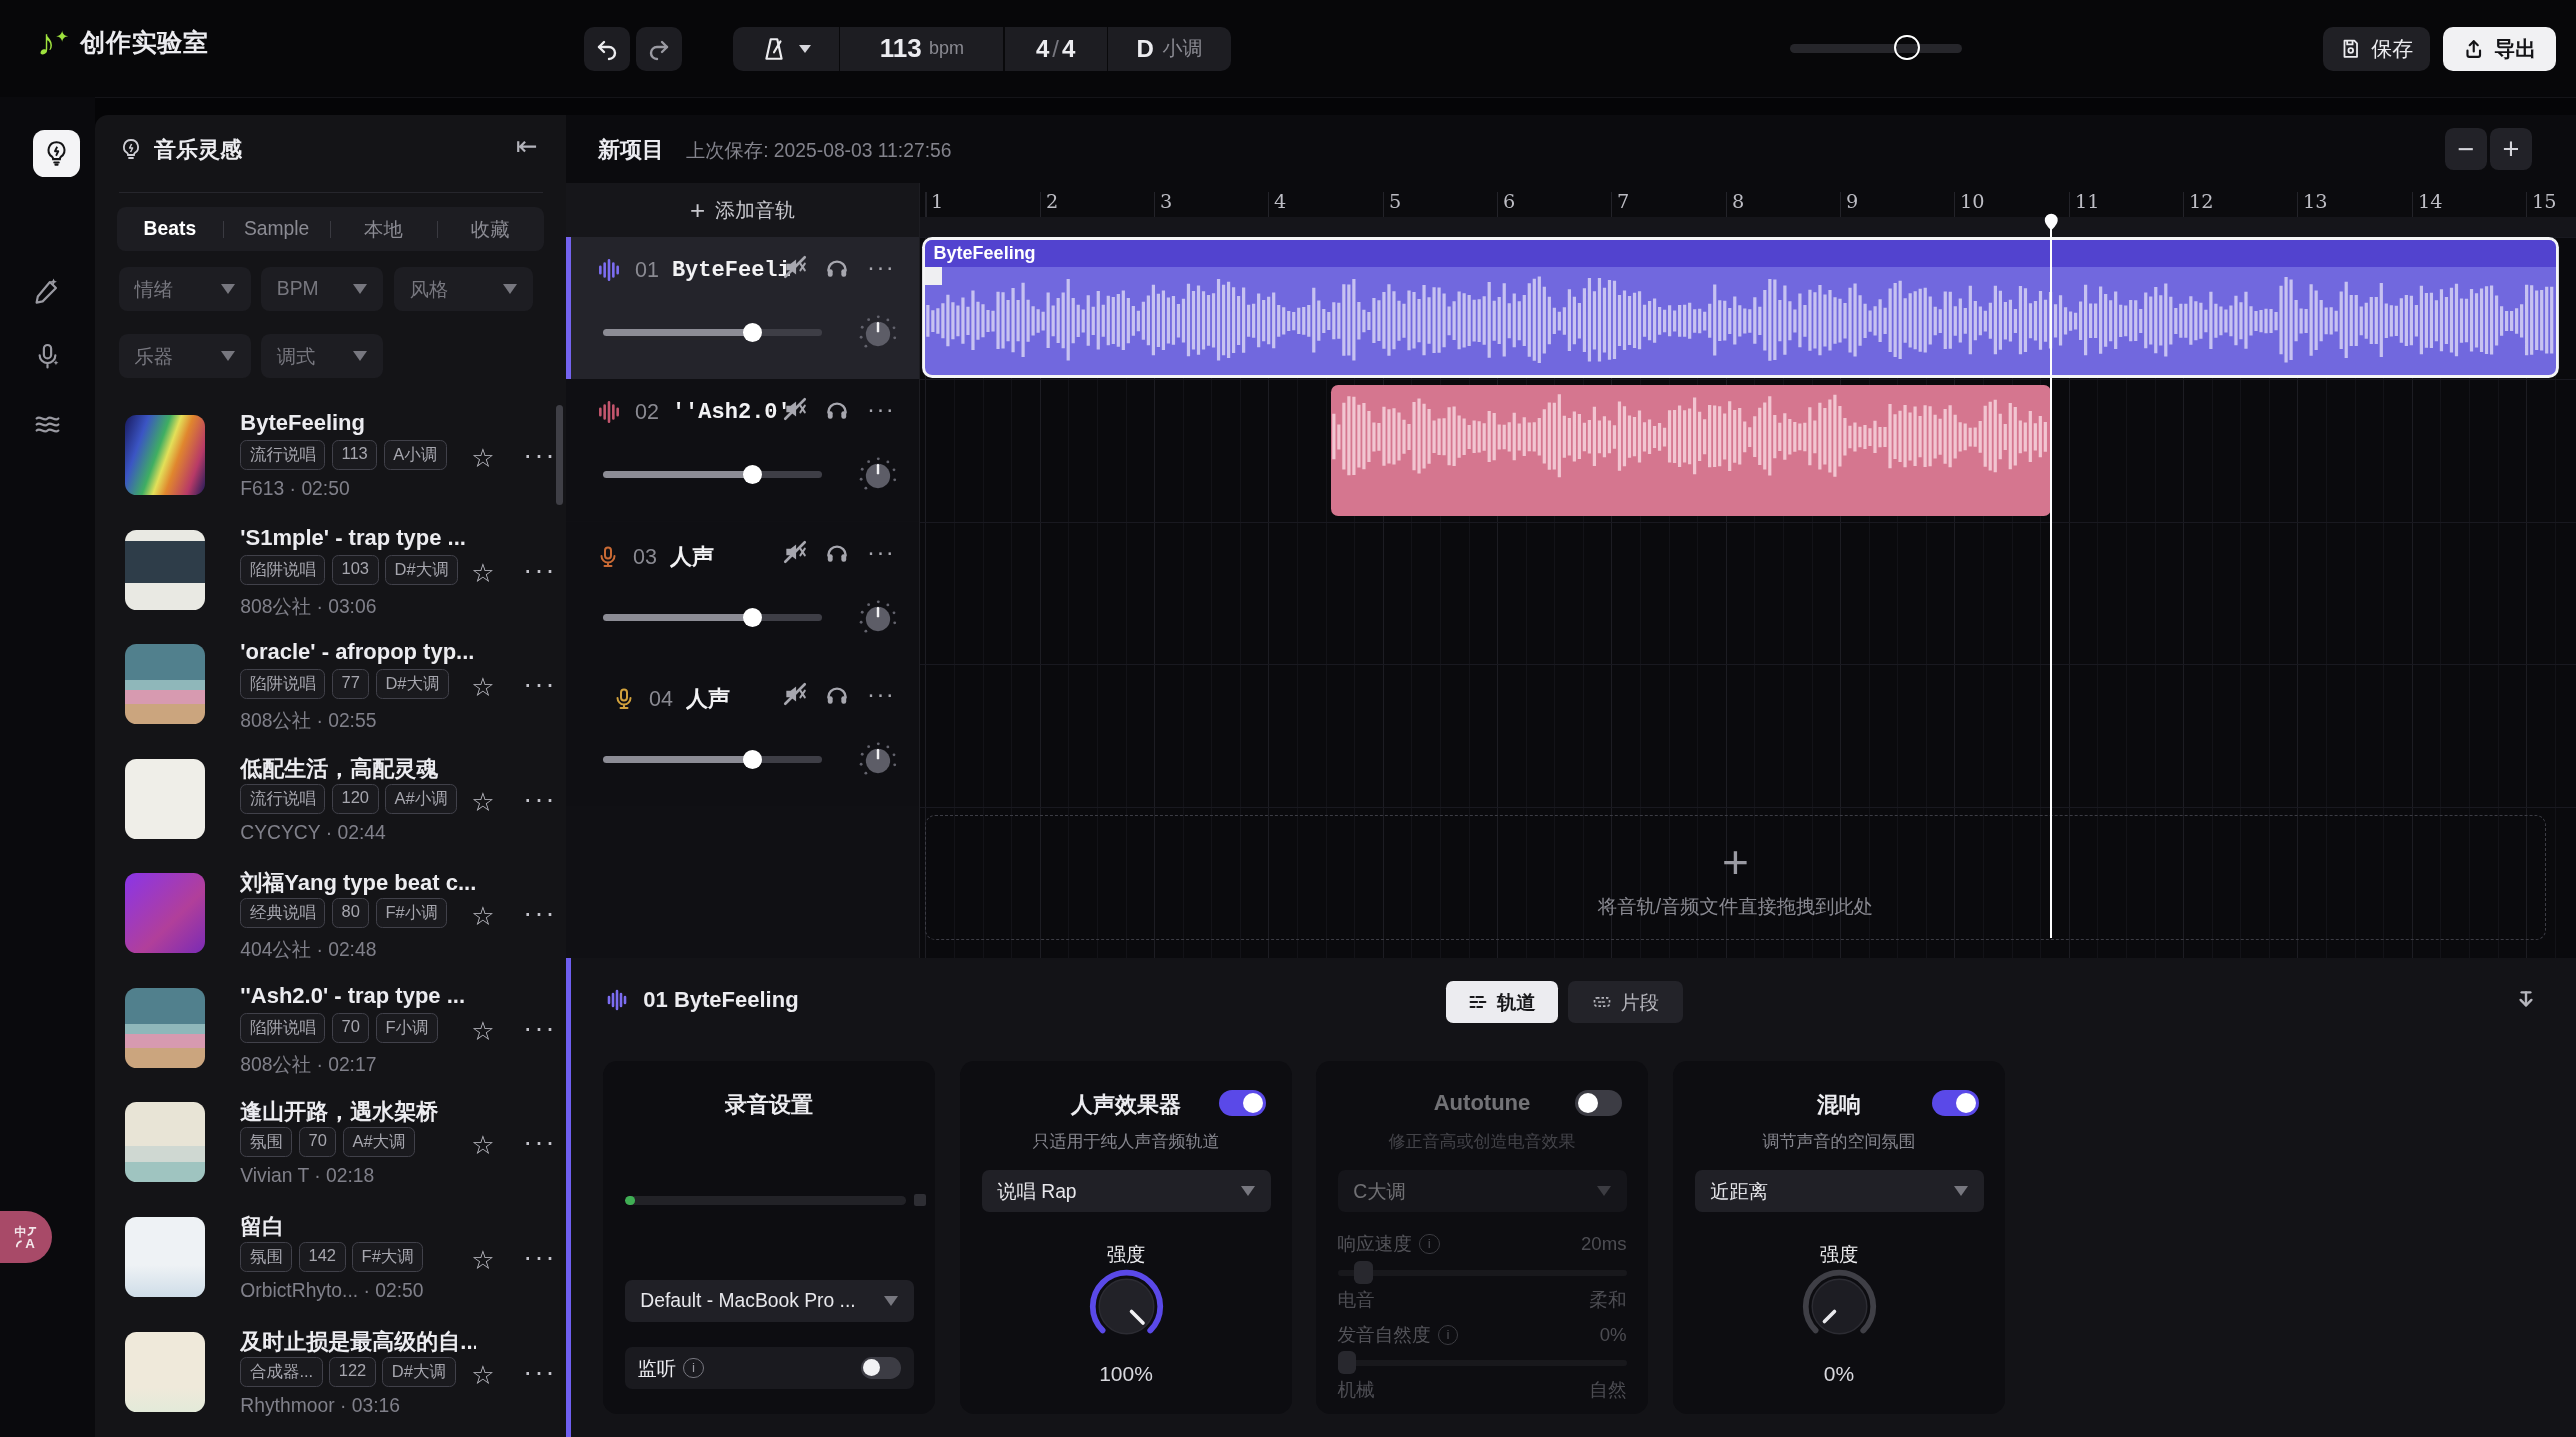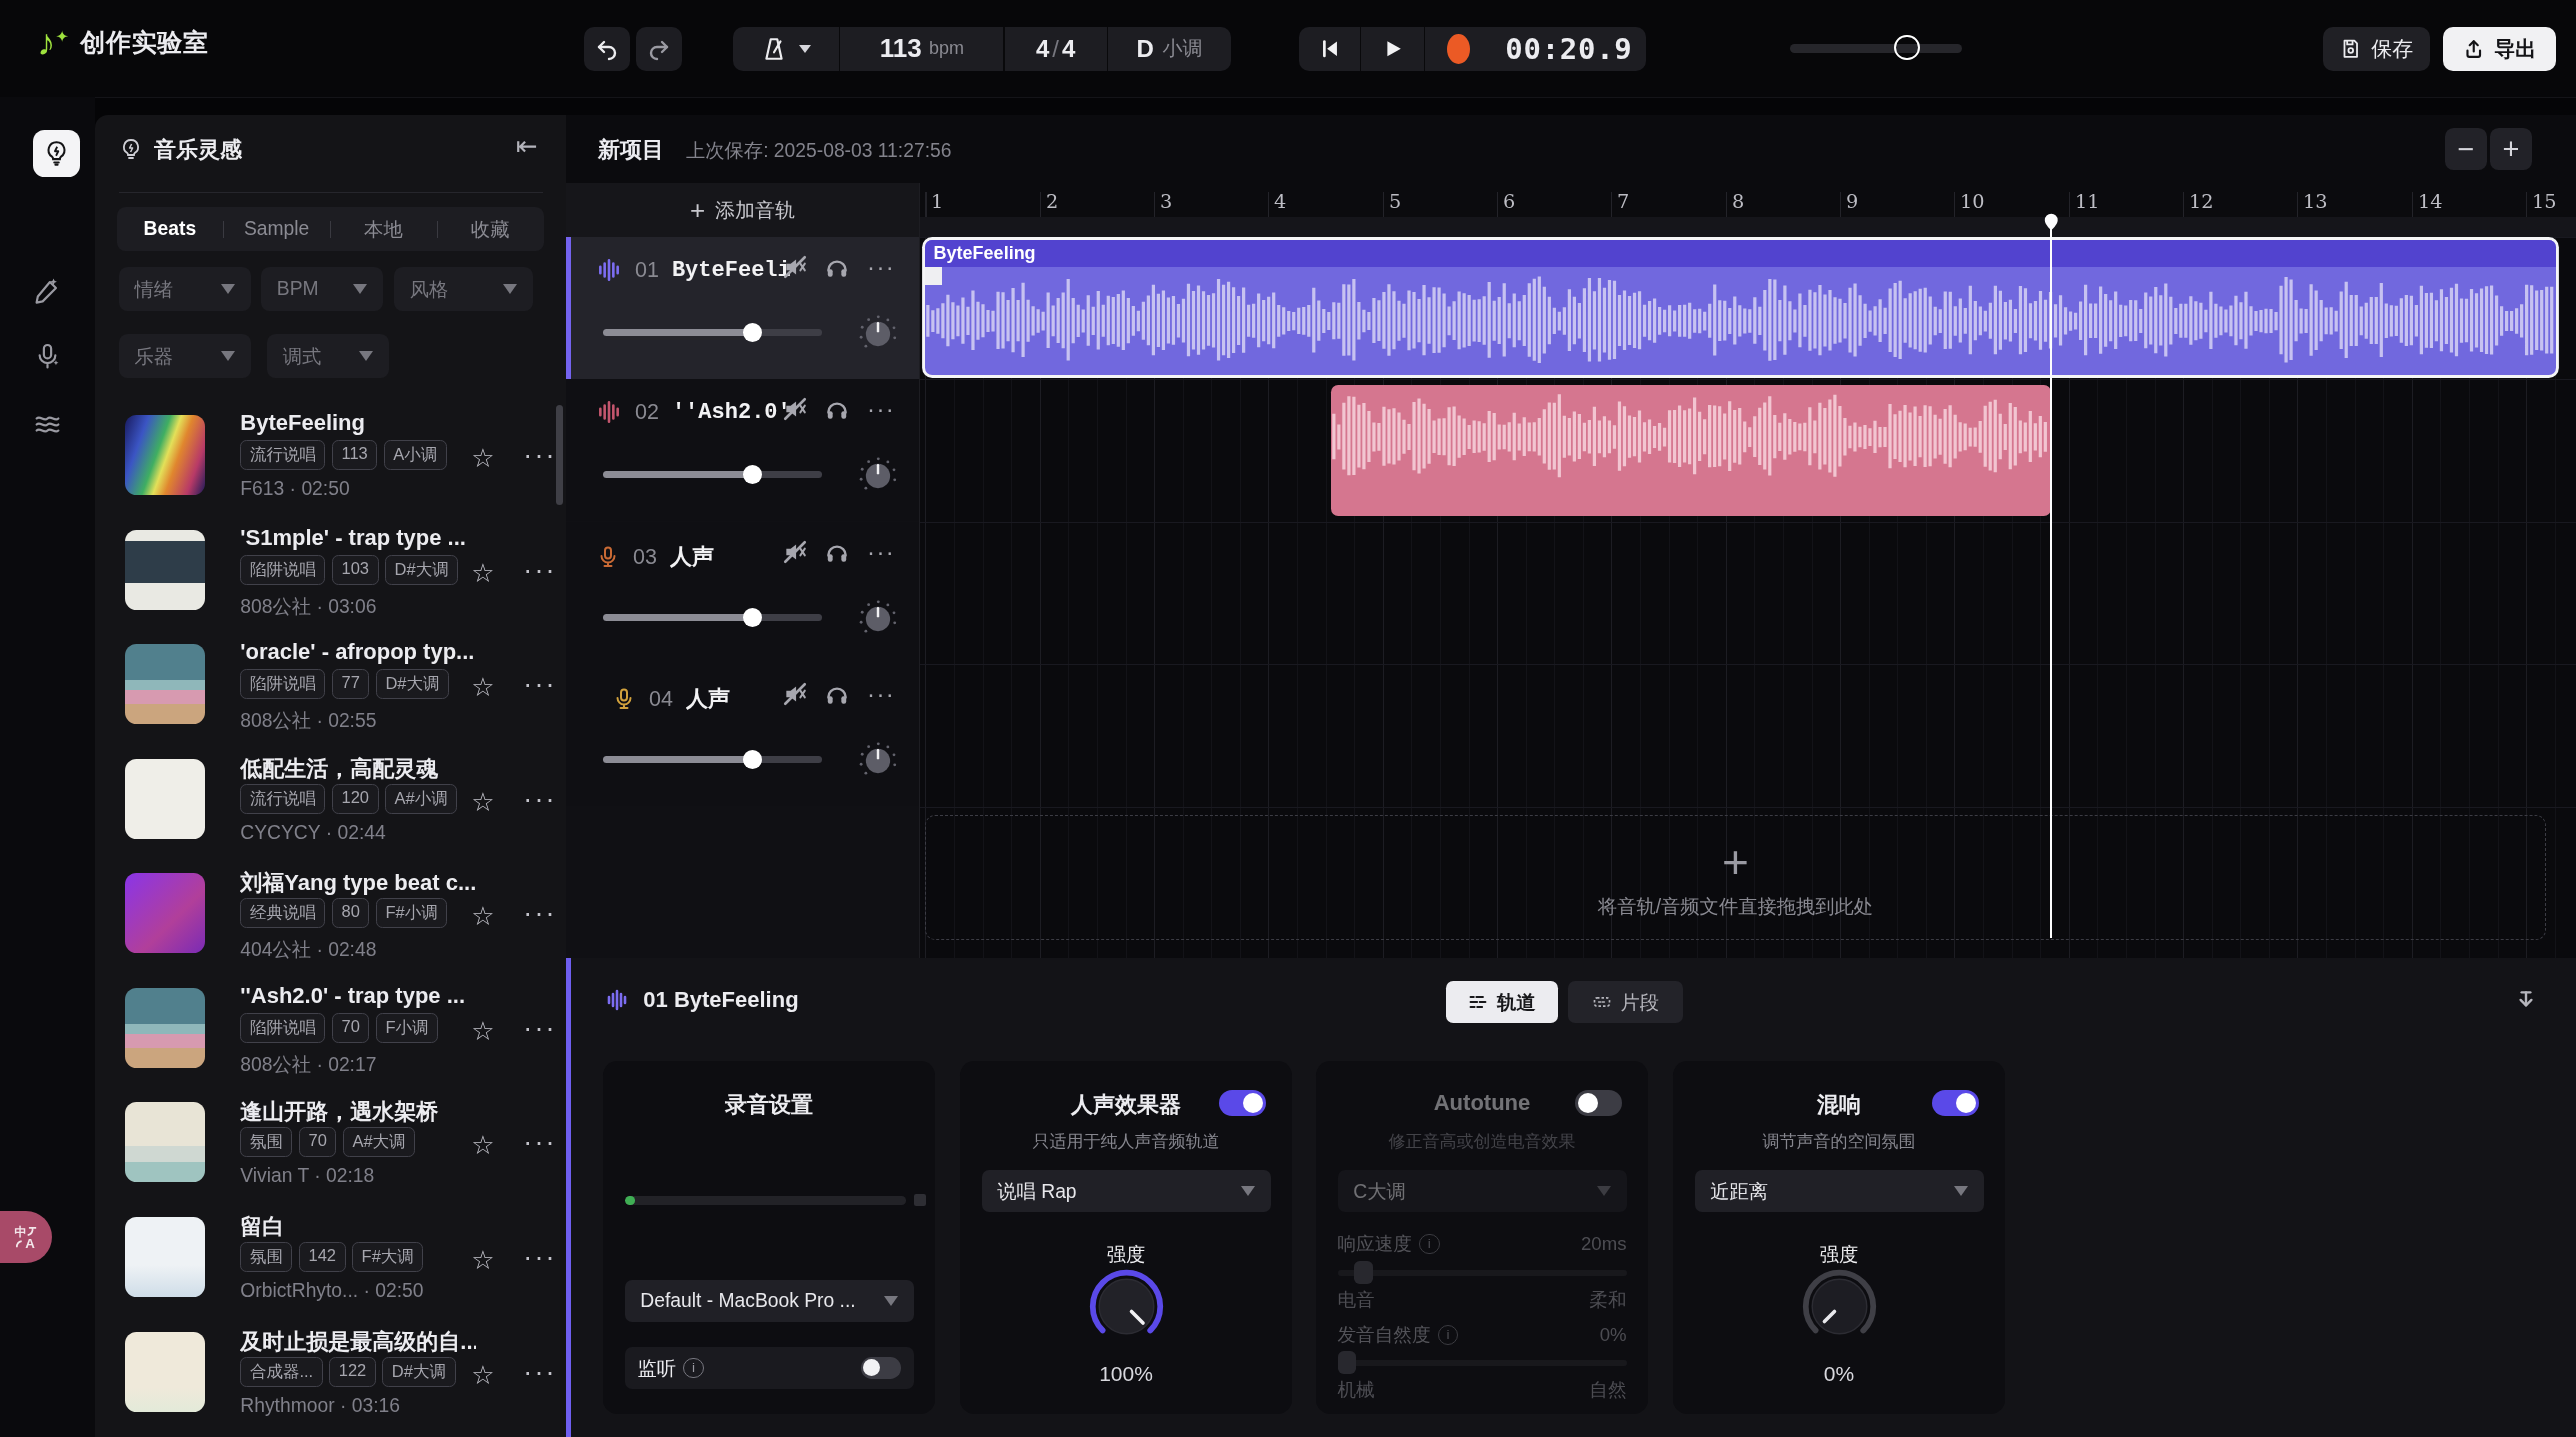--- a/index.html
+++ b/index.html
@@ -168,41 +168,20 @@
         <span class="slash">/</span>
         <span>4</span>
     </div>
     <div class="tb-divider"></div>
     <div class="flex tb-seg" style="width:123px;">
       <span class="key-letter">D</span>
       <span class="key-mode">小调</span>
     </div>
   </div>
 
-  <div class="abs flex tb-group" style="left:1299px;top:26.5px;width:347px;height:44px;">
-    <div class="flex tb-seg" style="width:61px;">
-      <svg width="21.5" height="21.5" viewBox="0 0 24 24">
-          <path d="M6 4v16" stroke="#f2f2f4" stroke-width="3" stroke-linecap="round"></path>
-          <path d="M20 4 9 12l11 8V4z" fill="#f2f2f4"></path>
-        </svg>
-    </div>
-    <div class="tb-divider"></div>
-    <div class="flex tb-seg" style="width:63px;">
-      <svg width="21.5" height="21.5" viewBox="0 0 24 24">
-          <path d="M6 3.5 21 12 6 20.5v-17z" fill="#f2f2f4"></path>
-        </svg>
-    </div>
-    <div class="tb-divider"></div>
-    <div class="flex tb-seg" style="width:67px;">
-      <div style="width:23px;height:30px;border-radius:50%;background:#eb5a25;"></div>
-    </div>
-    <div class="flex tb-seg" style="width:155px;">
-      <span id="time-display">00:20.9</span>
-    </div>
-  </div>
 
   <div class="abs" id="master-vol-track" style="left:1790px;top:44px;width:172px;height:9.3px;">
     <div class="abs" id="master-vol-thumb" style="left:104px;top:-9.3px;"></div>
   </div>
 
   <div class="abs flex" id="save-btn" style="left:2323px;top:26.5px;width:107px;height:44px;">
     <svg width="21.5" height="21.5" viewBox="0 0 24 24">
         <path d="M5 3h11l3 3v15H5V3z" stroke="#ececf0" stroke-width="2" fill="none" stroke-linejoin="round"></path>
         <circle cx="12" cy="14" r="2.6" stroke="#ececf0" stroke-width="2" fill="none"></circle>
         <path d="M8 3v4h6V3" stroke="#ececf0" stroke-width="2" fill="none"></path>
@@ -282,21 +261,21 @@
         <span class="caret"></span>
       </div>
       <div class="abs flex filter" style="left: 299px; top: 152px; width: 139px; height: 44px;">
         <span>风格</span>
         <span class="caret"></span>
       </div>
       <div class="abs flex filter" style="left: 23.6px; top: 219px; width: 132px; height: 44px;">
         <span>乐器</span>
         <span class="caret"></span>
       </div>
-      <div class="abs flex filter" style="left: 172px; top: 219px; width: 122px; height: 44px; font-family: Liberation Serif, serif;">
+      <div class="abs flex filter" style="left: 166px; top: 219px; width: 122px; height: 44px; font-family: Liberation Serif, serif;">
         <span>调式</span>
         <span class="caret"></span>
       </div>
     </div>
   <div class="abs" id="lib-list" style="left:0;top:284px;width:471px;height:1040px;overflow:hidden;">
       <div class="abs lib-item" style="top: 7.2px;">
         <div class="abs lib-art art-rainbow"></div>
     <div class="abs lib-item-title">ByteFeeling</div>
     <div class="abs lib-tags">
       <span class="chip">流行说唱</span>

